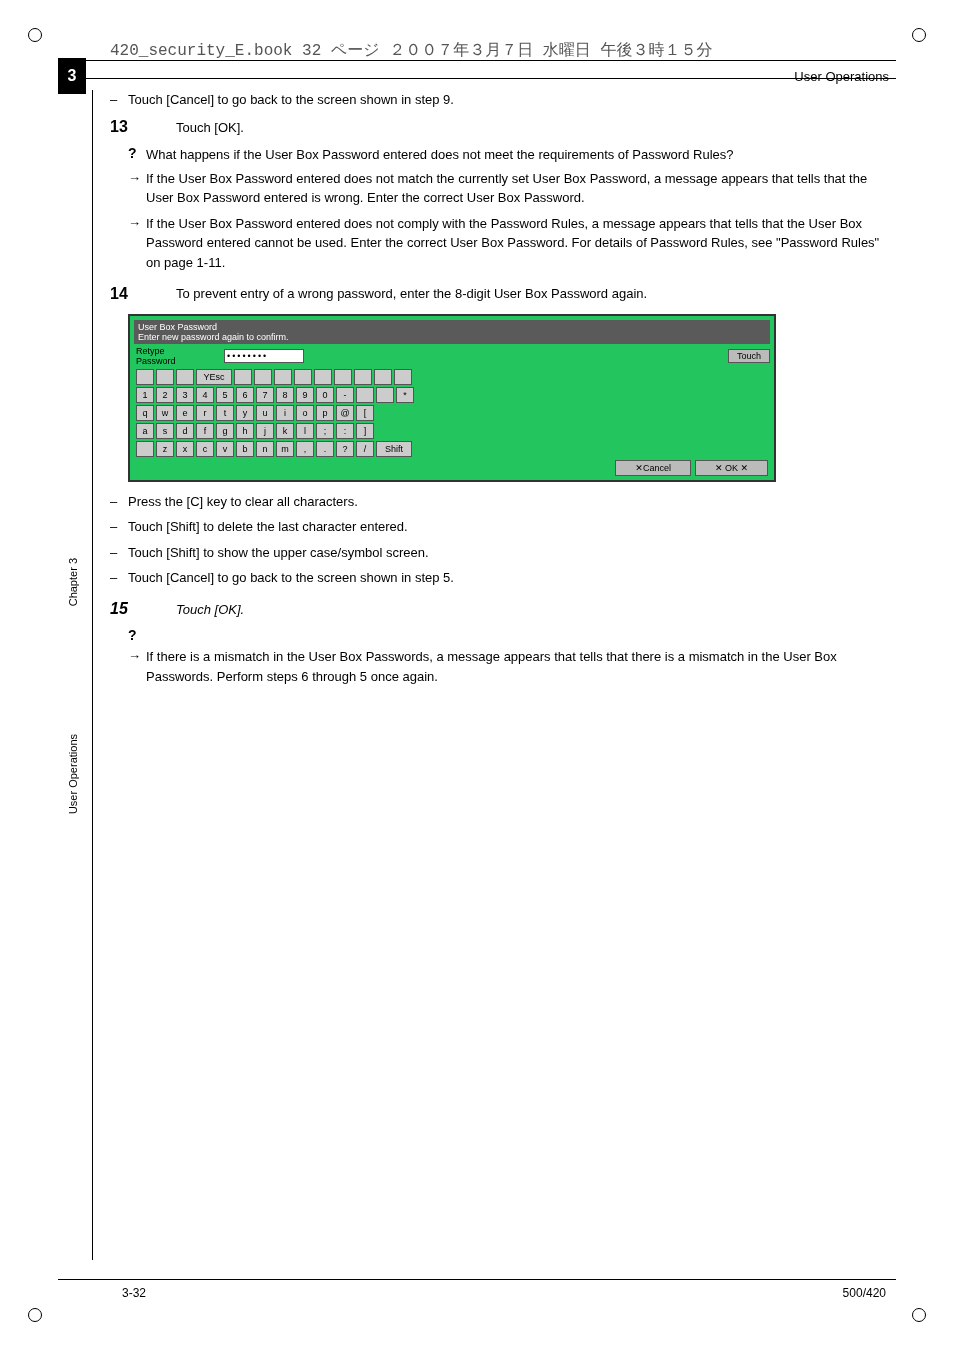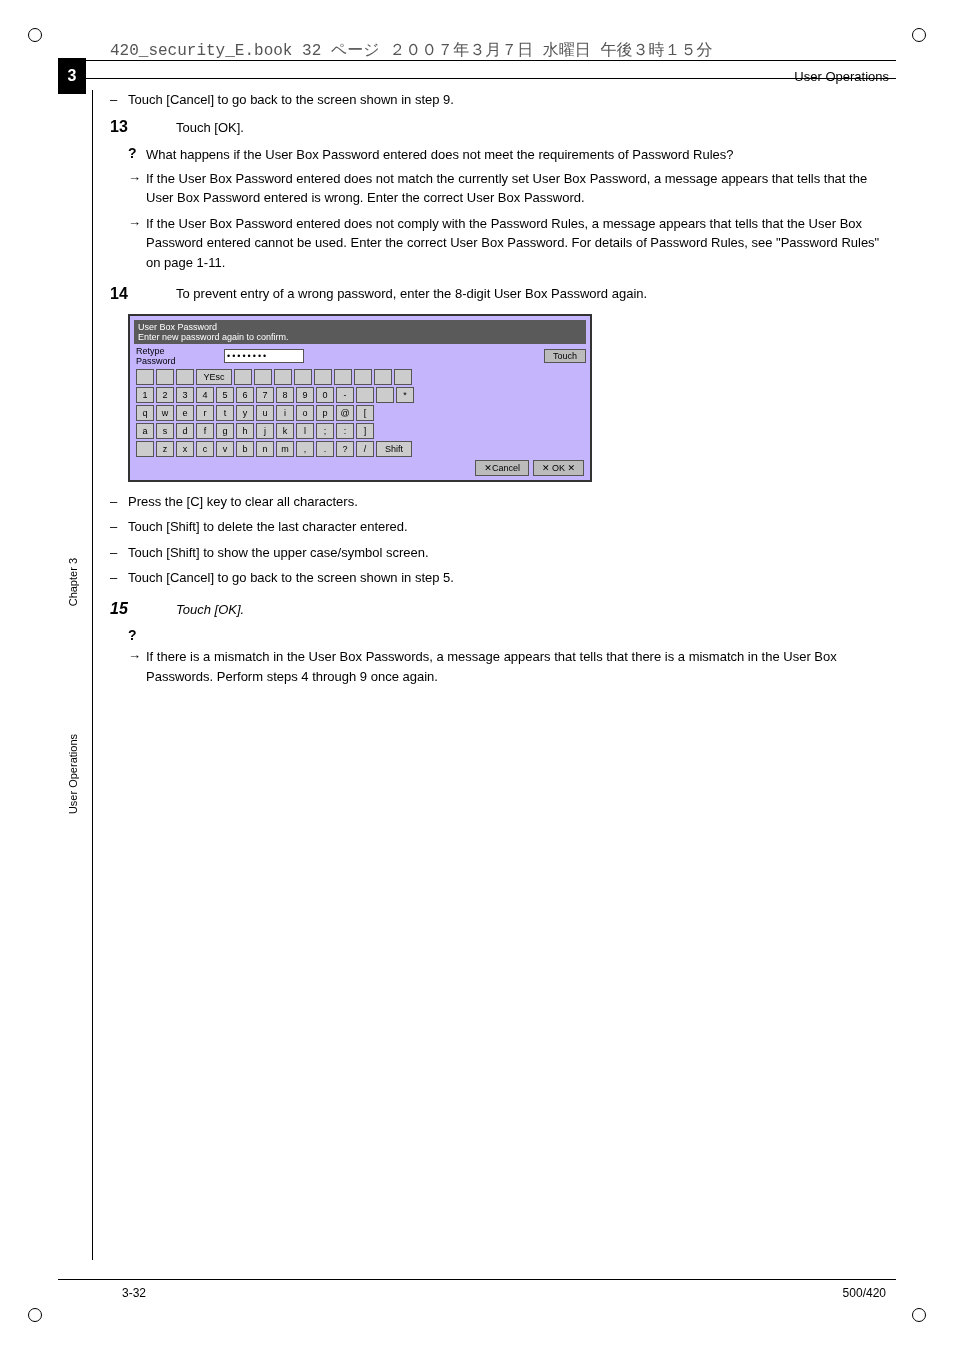--- a/index.html
+++ b/index.html
@@ -173,23 +173,23 @@
     }
     .a-text {
       font-size: 13px;
       line-height: 1.5;
     }
 
     
     .keyboard-container {
       margin: 10px 0 10px 18px;
       border: 2px solid #333;
-      background: #c4b5fd;
+      background: #22c55e;
       padding: 4px;
-      width: 464px;
+      width: 648px;
       font-size: 9px;
     }
     .kb-title-bar {
       background: #5a5a5a;
       color: #fff;
       font-size: 9px;
       padding: 2px 4px;
       margin-bottom: 2px;
     }
     .kb-input-row {
@@ -247,21 +247,21 @@
     .kb-bottom-row {
       display: flex;
       justify-content: flex-end;
       gap: 4px;
       padding-right: 2px;
       margin-top: 3px;
     }
     .kb-btn {
       background: #bbb;
       border: 1px solid #555;
-      padding: 2px 8px;
+      padding: 2px 19px;
       font-size: 9px;
     }
 
     
     .footer-line {
       position: absolute;
       bottom: 70px;
       left: 58px;
       right: 58px;
       height: 1px;
@@ -479,21 +479,21 @@
     <span class="step-num">15</span>
     <span class="step-text">Touch [OK].</span>
   </div>
 
   <div class="qa-block">
     <div class="q-row">
       <span class="q-icon">?</span>
     </div>
     <div class="a-row">
       <span class="a-arrow">→</span>
-      <span class="a-text">If there is a mismatch in the User Box Passwords, a message appears that tells that there is a mismatch in the User Box Passwords. Perform steps 4 through 9 once again.</span>
+      <span class="a-text">If there is a mismatch in the User Box Passwords, a message appears that tells that there is a mismatch in the User Box Passwords. Perform steps 6 through 5 once again.</span>
     </div>
   </div>
 
 </div>
 
 <div class="footer-line"></div>
 <div class="footer-left">3-32</div>
 <div class="footer-right">500/420</div>
 
 </body></html>

